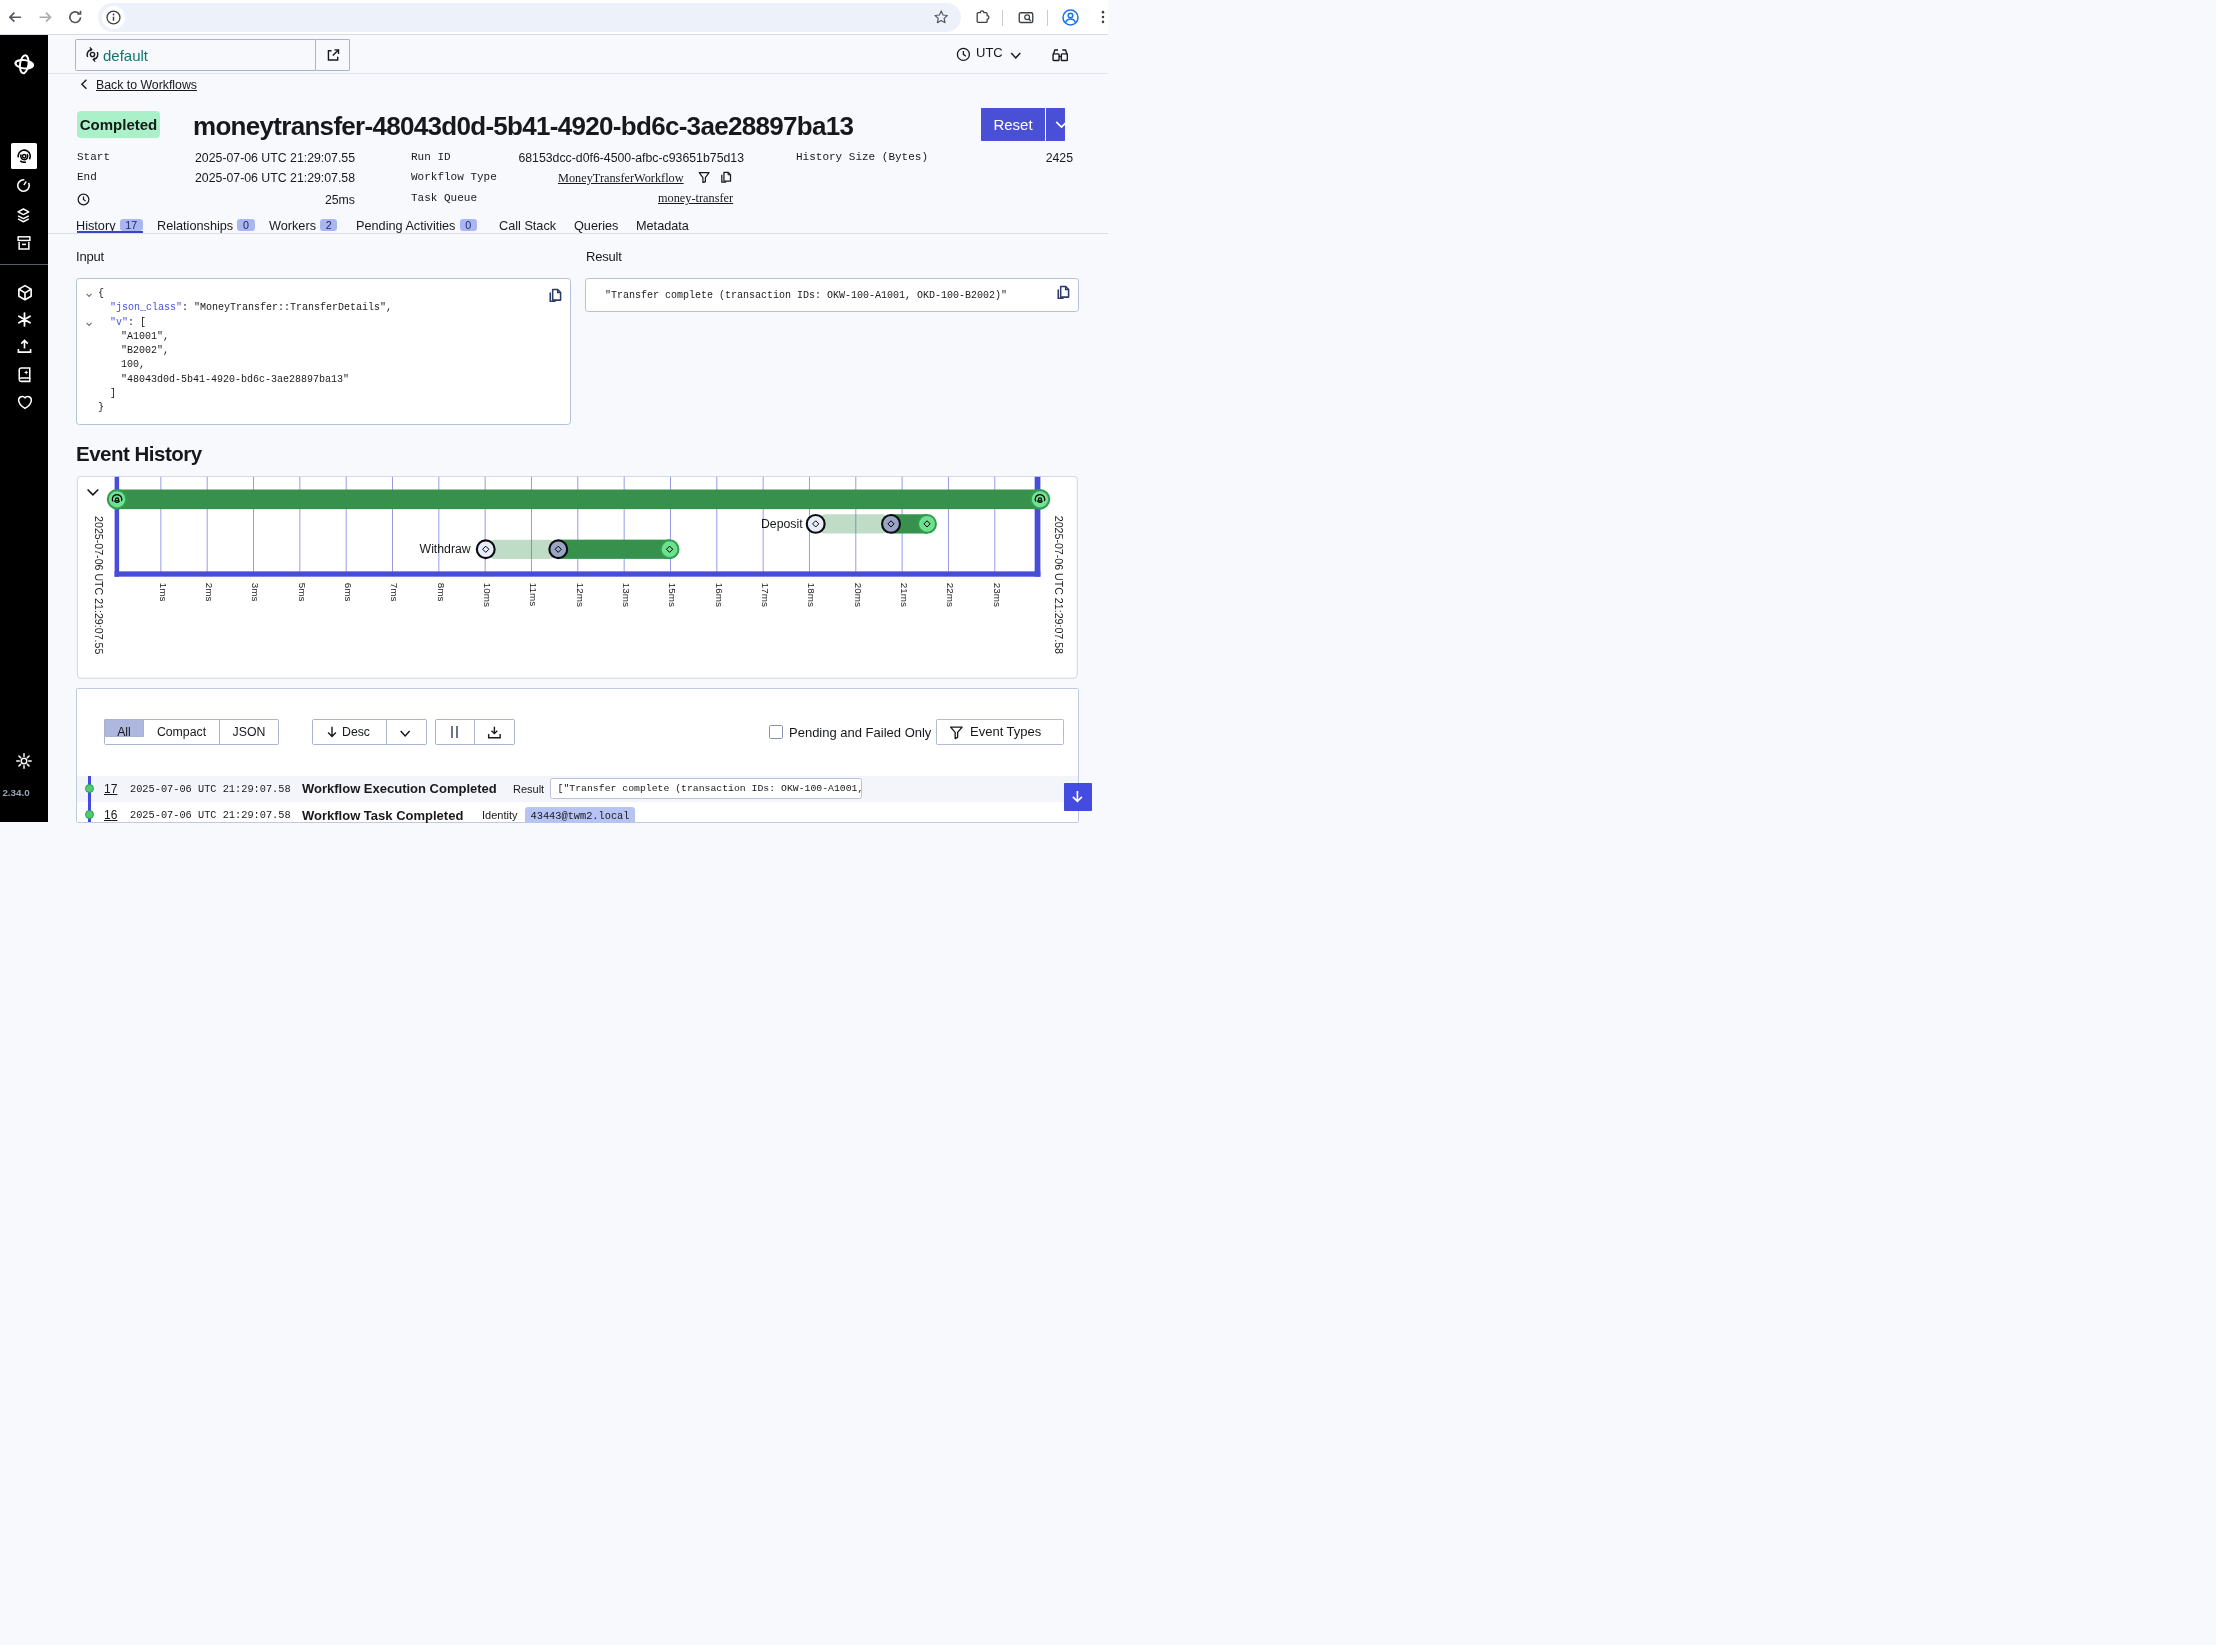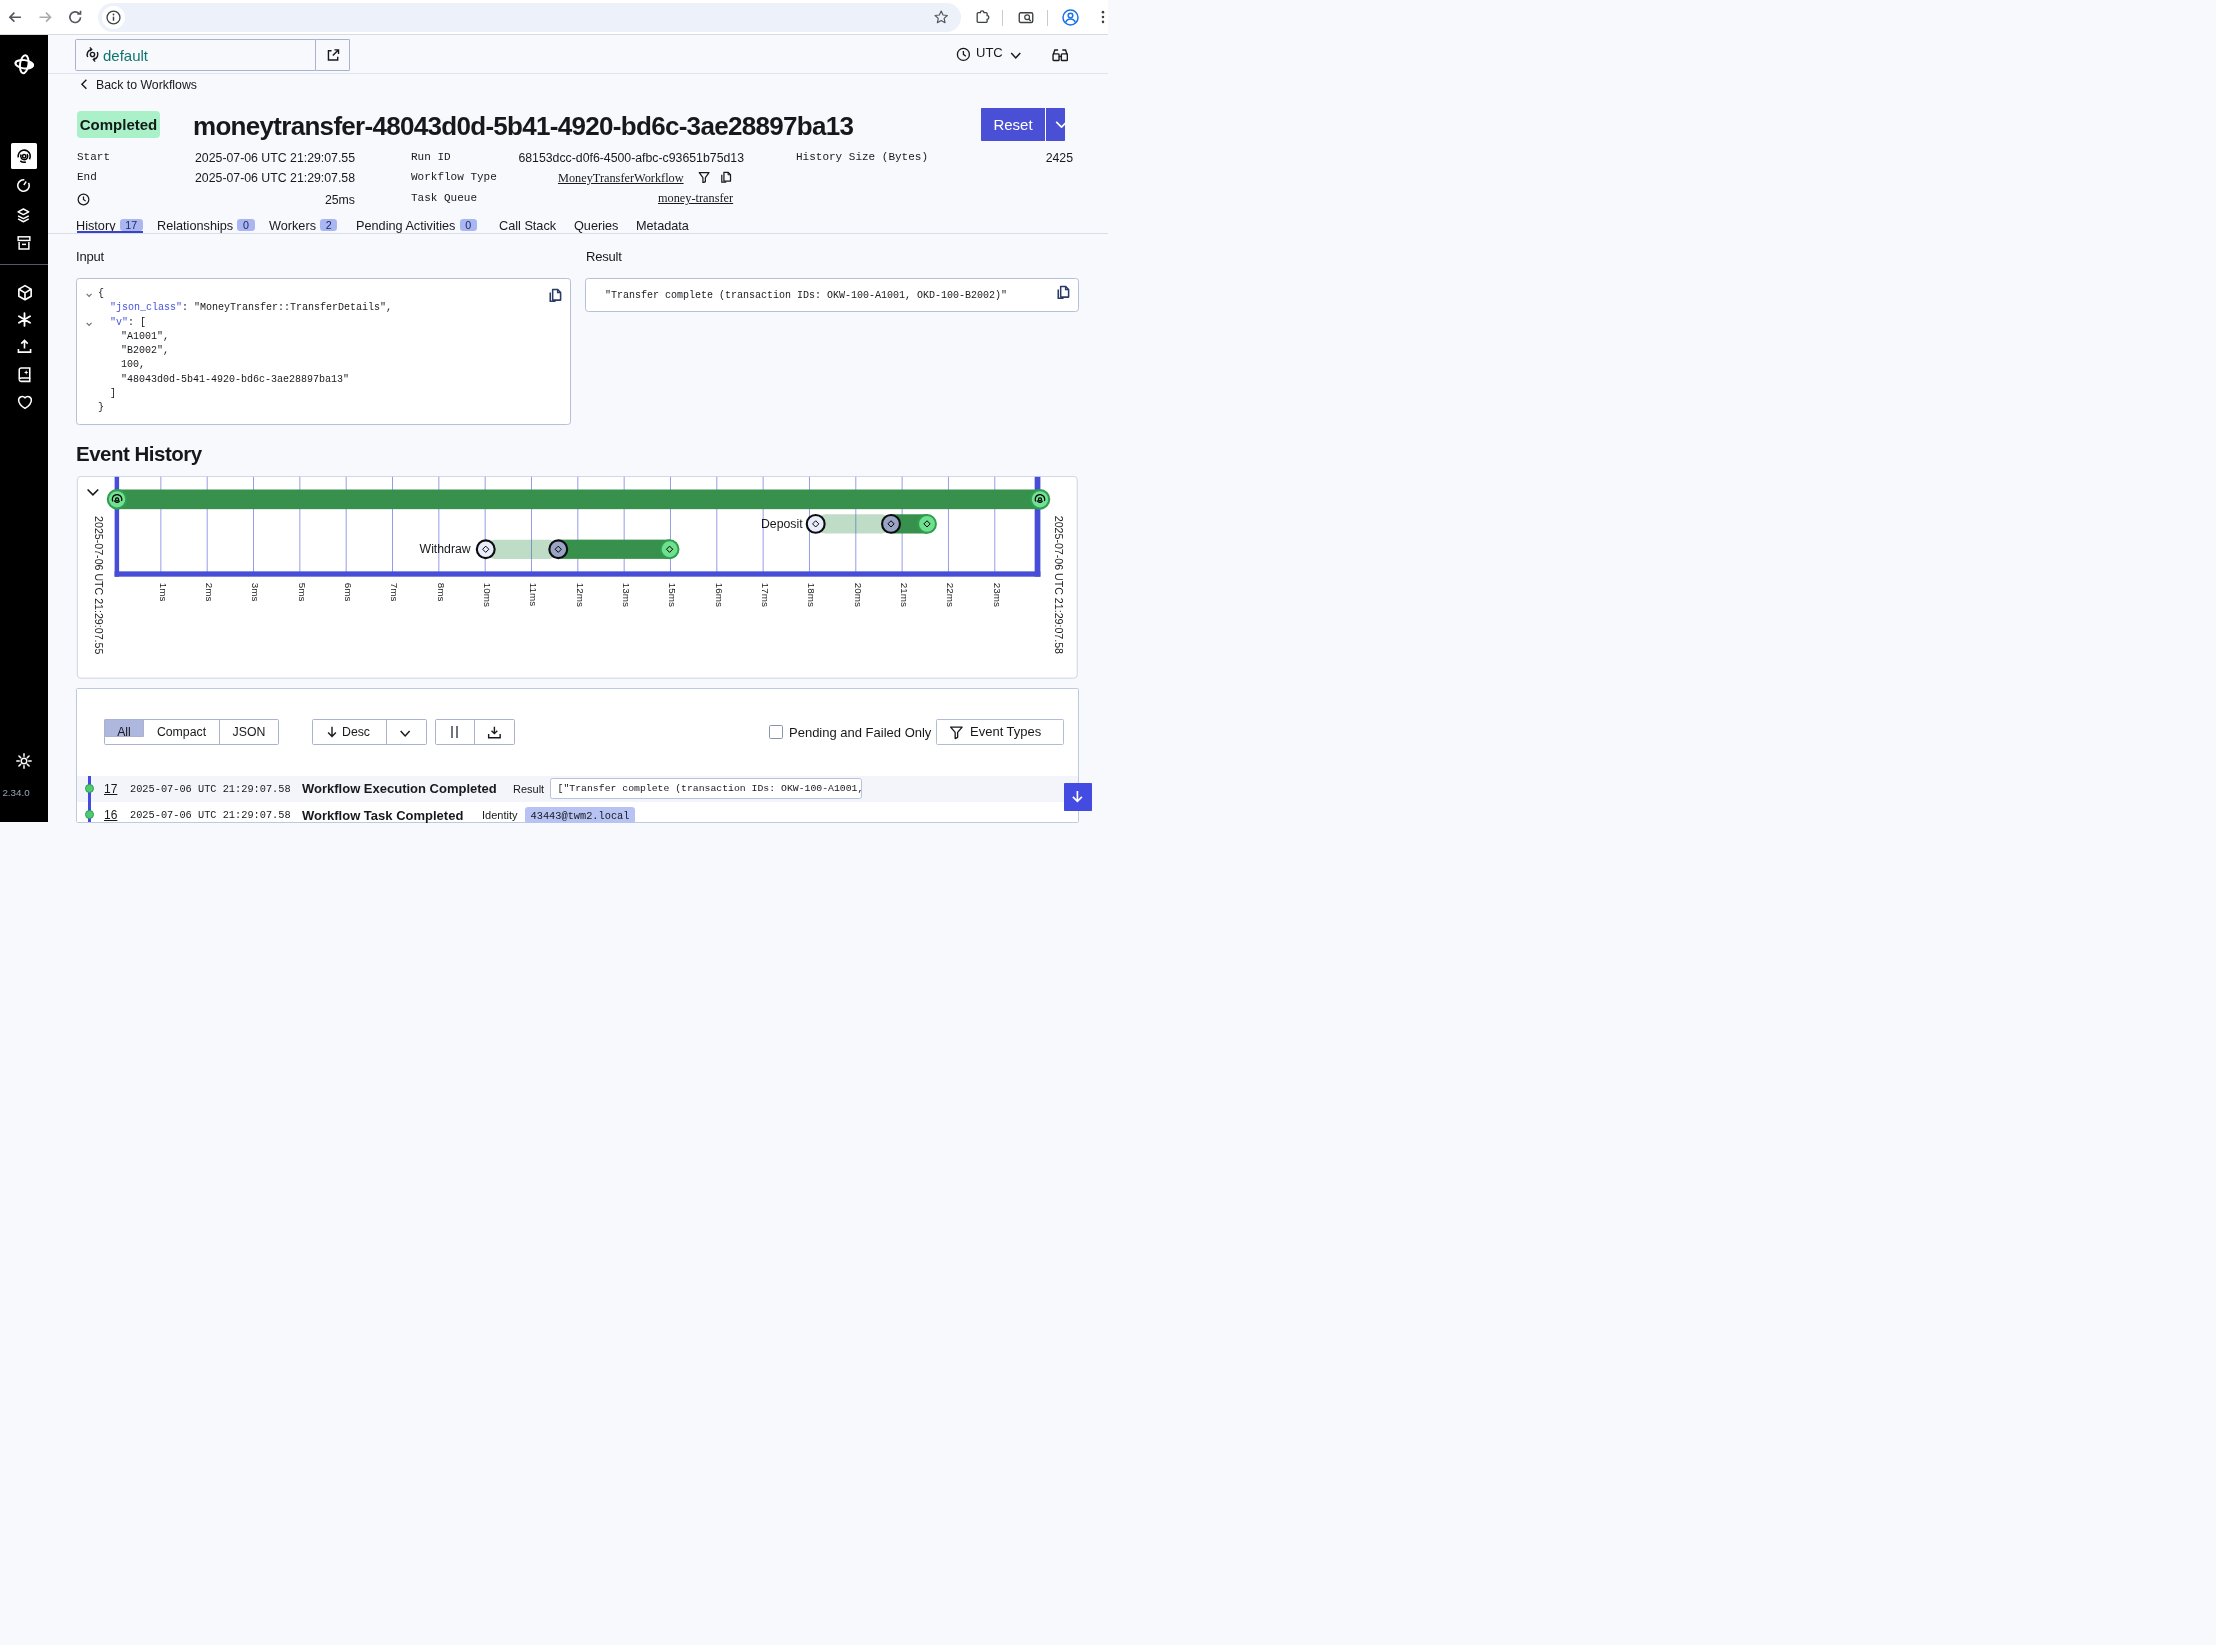--- a/index.html
+++ b/index.html
@@ -12,21 +12,21 @@
 
 #chrome { position:absolute; left:0; top:0; width:1108px; height:35px; background:#ffffff; border-bottom:0.8px solid #d7dae0; z-index:50; }
 #chrome .pill { position:absolute; left:98px; top:3.3px; width:863px; height:29px; background:#edf1f9; border-radius:14.4px; }
 #chrome .url { position:absolute; left:127px; top:0; height:29px; line-height:29px; font-size:12.7px; color:#1f2125; white-space:nowrap; }
 .infocirc { position:absolute; left:4.1px; top:2.9px; width:23px; height:23px; background:#fff; border-radius:50%; }
 
 
 #sidebar { position:absolute; left:0; top:35px; width:48px; height:787px; background:#000; z-index:40; }
 #sidebar .active { position:absolute; left:10.7px; top:108px; width:26px; height:26px; background:#fff; border-radius:1.6px; }
 #sidebar .sep { position:absolute; left:0; top:229px; width:48px; height:0.8px; background:#555b66; }
-#sidebar .ver { position:absolute; left:0; top:752px; width:32px; text-align:center; font-size:9.8px; color:#9aa3b8; }
+#sidebar .ver { position:absolute; left:0; top:752px; width:32px; text-align:center; font-size:9.8px; color:#9aa3b8;font-weight:bold; }
 
 
 #topbar { position:absolute; left:48px; top:35px; width:1060px; height:39px; border-bottom:0.8px solid #dfe3ef; }
 .nsbox { position:absolute; left:27px; top:3.7px; width:241px; height:32px; border:0.8px solid #a9b3cf; border-radius:1.6px 0 0 1.6px; }
 .nsbtn { position:absolute; left:268px; top:3.7px; width:34px; height:32px; border:0.8px solid #a9b3cf; border-left:none; border-radius:0 1.6px 1.6px 0; }
 .nstext { position:absolute; left:55px; top:12.3px; font-size:15px; color:#0f766e; }
 
 
 .badge-completed { position:absolute; left:77px; top:111px; width:83px; height:27px; background:#aaf0c9; border-radius:4.1px; text-align:center; line-height:27px; font-size:15px; font-weight:600; color:#121b16; }
 #title { position:absolute; left:193px; top:111px; font-size:26px; font-weight:700; letter-spacing:-0.7px; color:#16181b; white-space:nowrap; }
@@ -214,21 +214,21 @@
       <rect x="1.2" y="6" width="7.4" height="8.2" rx="1"></rect>
       <rect x="11.4" y="6" width="7.4" height="8.2" rx="1"></rect>
       <path d="M8.6 10a1.5 1.5 0 0 1 2.8 0"></path>
     </g>
   </svg>
 </div>
 
 <svg class="abs" style="left:79px;top:79px" width="10.7" height="10.7" viewBox="0 0 13 13">
     <path d="M9 1L3.5 6.5L9 12" stroke="#17191c" stroke-width="1.7" fill="none"></path>
   </svg>
-<div class="abs" style="left:96px;top:78px;font-size:12.3px;">Back to Workflows</div>
+<div class="abs" style="left:96px;top:78px;font-size:12.3px;text-decoration:underline">Back to Workflows</div>
 
 <div class="badge-completed">Completed</div>
 <div id="title">moneytransfer-48043d0d-5b41-4920-bd6c-3ae28897ba13</div>
 <div id="resetbtn">
   <div class="txt">Reset</div>
   <div class="div"></div>
   <svg class="abs" style="left:74px;top:13px" width="13" height="7.4" viewBox="0 0 16 9">
       <path d="M1.5 1L8 7.5L14.5 1" stroke="#fff" stroke-width="2" fill="none"></path>
     </svg>
 </div>

